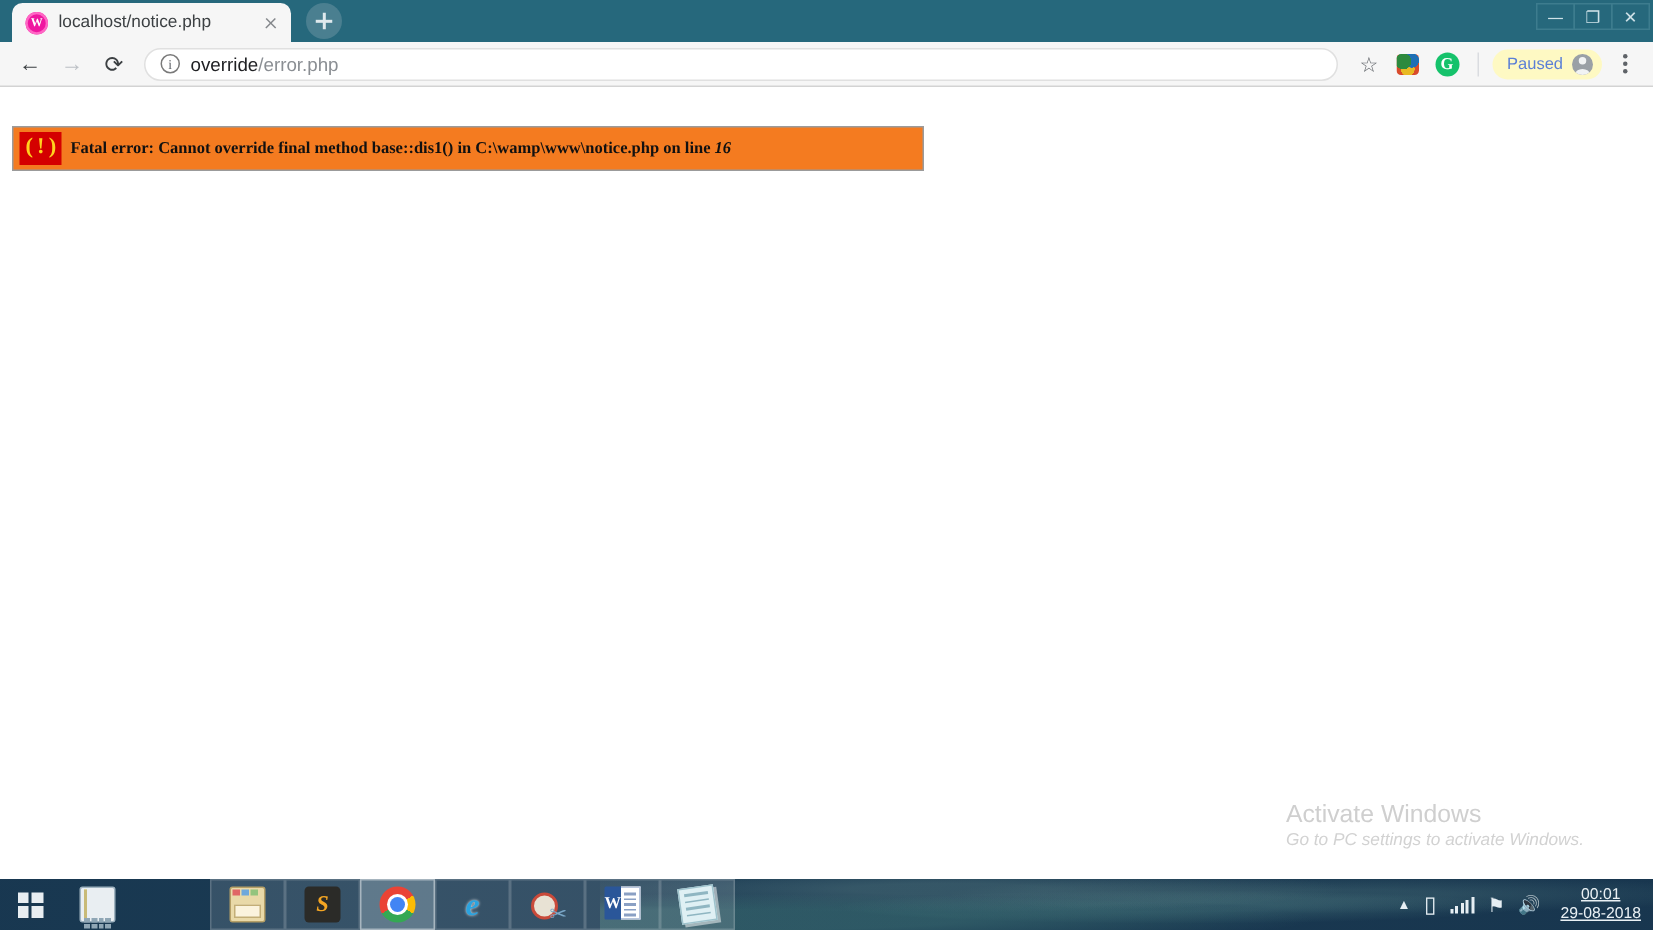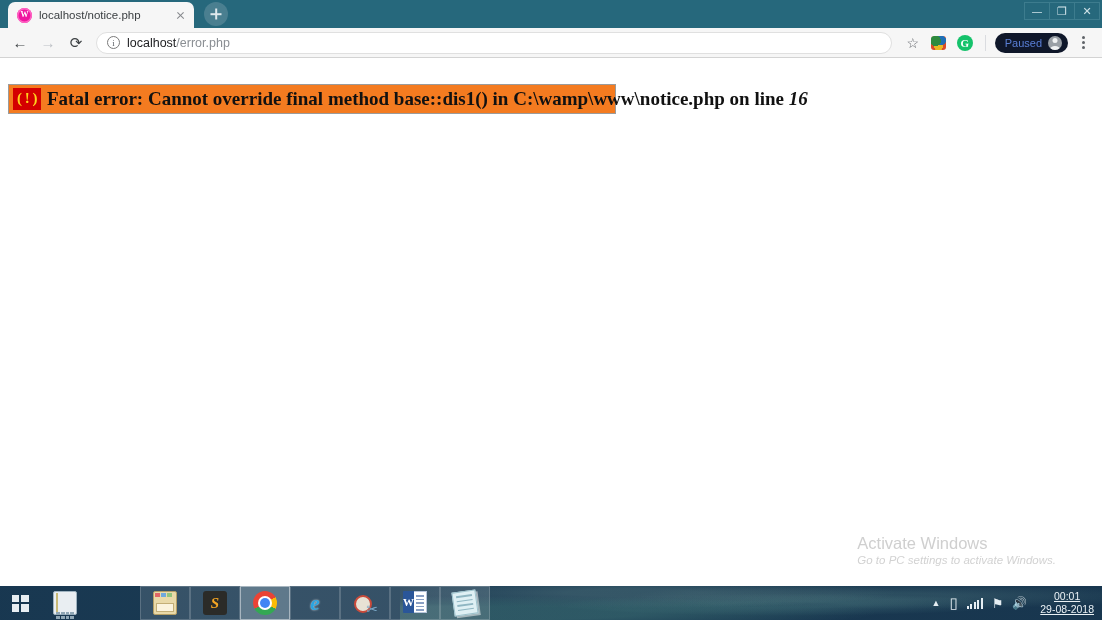--- a/index.html
+++ b/index.html
@@ -156,21 +156,21 @@
     width: 16px; height: 16px; border-radius: 50%;
     background: #15c26b;
     display:flex;align-items:center;justify-content:center;
     color:#fff; font-size:11px; font-weight:bold;
     font-family: "Liberation Serif", serif;
   }
   .tb-divider { width:1px; height:16px; background:#dadce0; margin:0 5px; flex:0 0 auto; }
 
   .profile-pill {
     display:flex; align-items:center; gap:6px;
-    background:#0f172a; border-radius:12px;
+    background:#fef9c3; border-radius:12px;
     height:20px; padding:0 6px 0 10px;
     flex:0 0 auto;
   }
   .profile-pill .label { font-size:11px; color:#5a7fd6; }
   .avatar {
     width:14px; height:14px; border-radius:50%;
     background:#9aa0a6; position:relative; overflow:hidden; flex:0 0 auto;
   }
   .avatar::before {
     content:""; position:absolute; left:50%; top:2px;
@@ -205,21 +205,21 @@
     font-size:15px;
     line-height:1;
     padding: 3px 4px 4px 4px;
     margin-right: 6px;
     flex:0 0 auto;
     letter-spacing: -0.5px;
   }
   .err-text {
     font-family:"Liberation Serif", serif;
     font-weight:bold;
-    font-size:19px;
+    font-size:11px;
     color:#111;
     white-space:nowrap;
   }
   .err-text em { font-style: italic; }
 
   
   .watermark {
     position:absolute; right: 46px; bottom: 20px;
     text-align:left; color:#c9c9c9;
     pointer-events:none;
@@ -370,21 +370,21 @@
     </div>
   </div>
 
   <div class="toolbar">
     <div class="navbtn">←</div>
     <div class="navbtn disabled">→</div>
     <div class="navbtn">⟳</div>
 
     <div class="omnibox">
       <span class="info-icon">i</span>
-      <span class="url"><span>localhost</span><span class="path">/error.php</span></span>
+      <span class="url"><span>override</span><span class="path">/error.php</span></span>
     </div>
 
     <div class="tb-icon star">☆</div>
     <div class="tb-icon">
         <span class="idm-icon"></span>
       </div>
     <div class="tb-icon">
       <span class="gram">G</span>
     </div>
 

